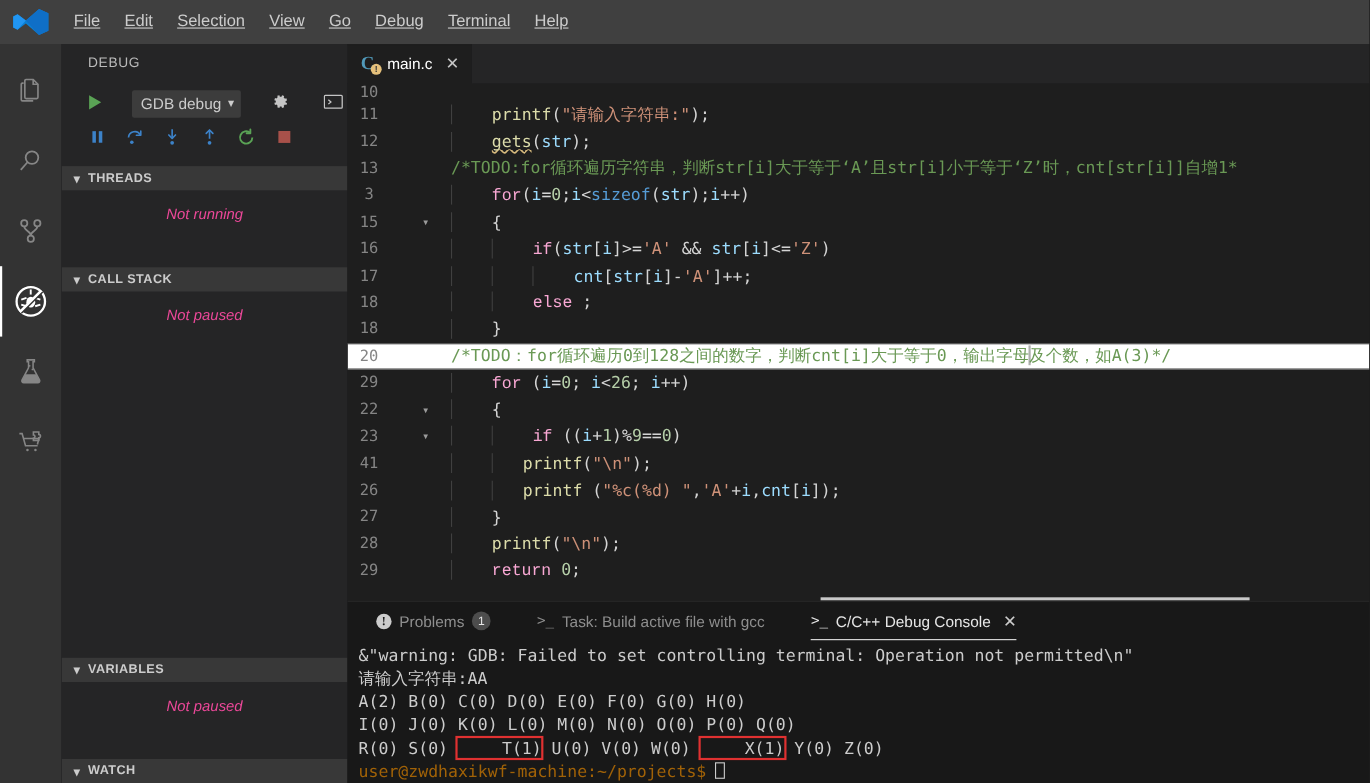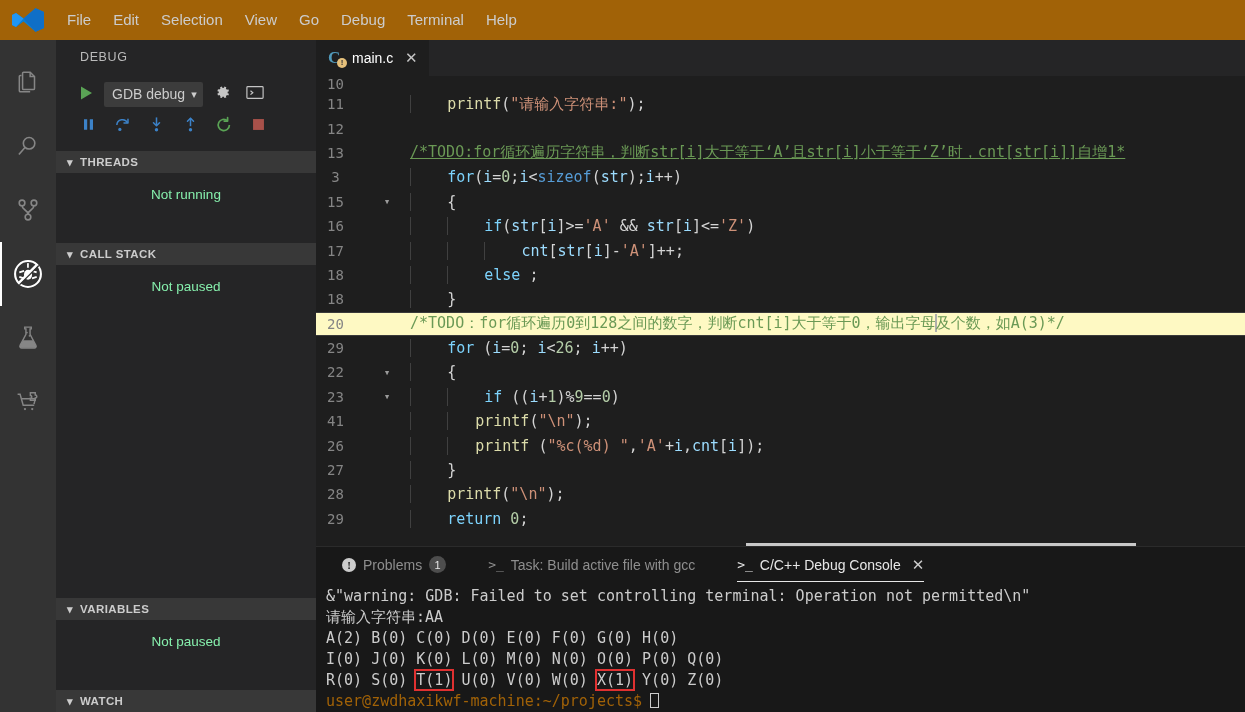--- a/index.html
+++ b/index.html
@@ -6,22 +6,22 @@
   html,body {
     width:1245px; height:712px; overflow:hidden;
     background:#1e1e1e; color:#cccccc;
     font-family:"Liberation Sans", sans-serif;
     font-size:13px;
   }
   .app { width:1245px; height:712px; display:flex; flex-direction:column; position:relative; }
 
   
   .titlebar {
-    height:40px; background:#a16207; display:flex; align-items:flex-end;
-    flex:0 0 40px; position:relative;
+    height:40px; background:#404040; display:flex; align-items:flex-end;
+    flex:0 0 40px; position:relative;text-decoration:underline;
   }
   .logo-box { width:56px; height:40px; display:flex; align-items:center; justify-content:center; }
   .menu { display:flex; align-items:center; height:40px; }
   .menu-item {
     padding:0 11px; height:40px; line-height:40px; font-size:15px; color:#cccccc;
     white-space:nowrap; cursor:default;
   }
 
   
   .body-row { flex:1 1 auto; display:flex; min-height:0; }
@@ -43,41 +43,41 @@
   
   .sidebar {
     width:260px; flex:0 0 260px; background:#252526;
     display:flex; flex-direction:column; overflow:hidden;
   }
   .sidebar-title {
     height:35px; line-height:35px; padding-left:24px; font-size:12.5px;
     letter-spacing:.6px; color:#bbbbbb; flex:0 0 35px;
   }
   .debug-toolbar { padding:4px 0 8px 20px; flex:0 0 auto; }
-  .dbg-row1 { display:flex; align-items:center; height:30px; gap:8px; }
+  .dbg-row1 { display:flex; align-items:center; height:30px; gap:24px; }
   .dbg-play { width:20px; display:flex; align-items:center; justify-content:center; cursor:pointer; }
   .dbg-select {
     background:#3c3c3c; color:#cccccc; height:25px; border-radius:2px;
     display:flex; align-items:center; padding:0 6px 0 8px; gap:6px;
     font-size:14px; cursor:pointer; max-width:118px;
   }
   .dbg-select .chev { font-size:11px; line-height:1; }
   .dbg-icon-btn { width:24px; height:25px; display:flex; align-items:center; justify-content:center; cursor:pointer; }
   .dbg-row2 { display:flex; align-items:center; height:34px; gap:14px; padding-left:2px; }
   .dbg-row2 .dbg-icon-btn { width:20px; height:24px; }
 
   .sec-header {
     height:22px; background:#383838; display:flex; align-items:center;
     padding-left:8px; gap:4px; font-size:11.5px; font-weight:bold;
     letter-spacing:.4px; color:#cccccc; cursor:pointer; flex:0 0 22px;
   }
   .sec-header .chev { font-size:11px; color:#cccccc; width:12px; text-align:center; }
   .sec-body {
     display:flex; align-items:flex-start; justify-content:center;
-    padding-top:14px; color:#86efac; font-size:13.5px;
+    padding-top:14px; color:#ec4899; font-style:italic; font-size:13.5px;
   }
   .sec-threads { flex:0 0 70px; }
   .sec-callstack { flex:1 1 auto; }
   .sec-vars { flex:0 0 70px; }
   .sec-watch { flex:0 0 70px; }
 
   
   .editor-col { flex:1 1 auto; display:flex; flex-direction:column; min-width:0; background:#1e1e1e; }
 
   .tabsbar { height:36px; flex:0 0 36px; background:#252526; display:flex; align-items:stretch; }
@@ -105,30 +105,30 @@
     font-family:"DejaVu Sans Mono", monospace; font-size:15px;
   }
   .code-scroll { position:absolute; inset:0; }
   .code-line { height:24.4px; display:flex; align-items:center; position:relative; white-space:pre; }
   .ln {
     width:62px; flex:0 0 62px; text-align:center; padding-right:23px;
     color:#858585; font-size:14px; font-family:"DejaVu Sans Mono", monospace;
   }
   .fold { width:18px; flex:0 0 18px; color:#9b9b9b; font-size:11px; text-align:center; }
   .code-text { flex:1 1 auto; padding-left:14px; color:#d4d4d4; }
-  .code-line.current { background:#fef9c3; }
+  .code-line.current { background:#ffffff; }
   .code-line.current::before,
   .code-line.current::after {
     content:""; position:absolute; left:0; right:0; height:1px; background:#3a3a3a;
   }
   .code-line.current::before { top:0; }
   .code-line.current::after { bottom:0; }
   .guide { border-left:1px solid #404040; }
 
-  .t-key { color:#7dd3fc; }
+  .t-key { color:#f9a8d4;font-family:Liberation Mono, monospace; }
   .t-key2 { color:#569cd6; }
   .t-fn { color:#dcdcaa; }
   .t-str { color:#ce9178; }
   .t-num { color:#b5cea8; }
   .t-cmt { color:#6a9955; }
   .t-var { color:#9cdcfe; }
   .t-pl { color:#d4d4d4; }
   .squiggle {
     text-decoration:underline wavy #d7ba7d; text-decoration-skip-ink:none;
   }
@@ -162,21 +162,21 @@
   }
   .prompt-glyph { font-family:"DejaVu Sans Mono", monospace; font-size:13px; }
   .ptab-close { font-size:15px; margin-left:4px; color:#cccccc; }
 
   .term {
     flex:1 1 auto; padding:4px 0 0 10px; overflow:hidden;
     font-family:"DejaVu Sans Mono", monospace; font-size:15px; line-height:21px; color:#cccccc;
   }
   .term-line { white-space:pre; position:relative; }
   .term-line.prompt { color:#a16207; }
-  .box-hi { outline:2px solid #e03131; outline-offset:0px; }
+  .box-hi { outline:2px solid #e03131; outline-offset:0px;padding-left:40px; }
   .term-cursor { display:inline-block; width:9px; height:15px; border:1px solid #cccccc; vertical-align:-2px; margin-left:8px; }
 </style>
 </head>
 <body>
 
 <div class="app">
 
   <div class="titlebar">
     <div class="logo-box">
       <svg width="34" height="26" viewBox="0 0 34 26">
@@ -402,26 +402,27 @@
 
           <div class="code-line">
             <span class="ln">11</span>
             <span class="fold"></span>
             <span class="code-text"><span class="guide">    </span><span class="t-fn">printf</span><span class="t-pl">(</span><span class="t-str">"请输入字符串:"</span><span class="t-pl">);</span></span>
           </div>
 
           <div class="code-line">
             <span class="ln">12</span>
             <span class="fold"></span>
+            <span class="code-text"><span class="guide">    </span><span class="t-fn squiggle">gets</span><span class="t-pl">(</span><span class="t-var">str</span><span class="t-pl">);</span></span>
           </div>
 
           <div class="code-line">
             <span class="ln">13</span>
             <span class="fold"></span>
-            <span class="code-text t-cmt" style="padding-left:14px;text-decoration:underline;">/*TODO:for循环遍历字符串，判断str[i]大于等于‘A’且str[i]小于等于‘Z’时，cnt[str[i]]自增1*</span>
+            <span class="code-text t-cmt" style="padding-left:14px;">/*TODO:for循环遍历字符串，判断str[i]大于等于‘A’且str[i]小于等于‘Z’时，cnt[str[i]]自增1*</span>
           </div>
 
           <div class="code-line">
             <span class="ln">3</span>
             <span class="fold"></span>
             <span class="code-text"><span class="guide">    </span><span class="t-key">for</span><span class="t-pl">(</span><span class="t-var">i</span><span class="t-pl">=</span><span class="t-num">0</span><span class="t-pl">;</span><span class="t-var">i</span><span class="t-pl">&lt;</span><span class="t-key2">sizeof</span><span class="t-pl">(</span><span class="t-var">str</span><span class="t-pl">);</span><span class="t-var">i</span><span class="t-pl">++)</span></span>
           </div>
 
           <div class="code-line">
             <span class="ln">15</span>

